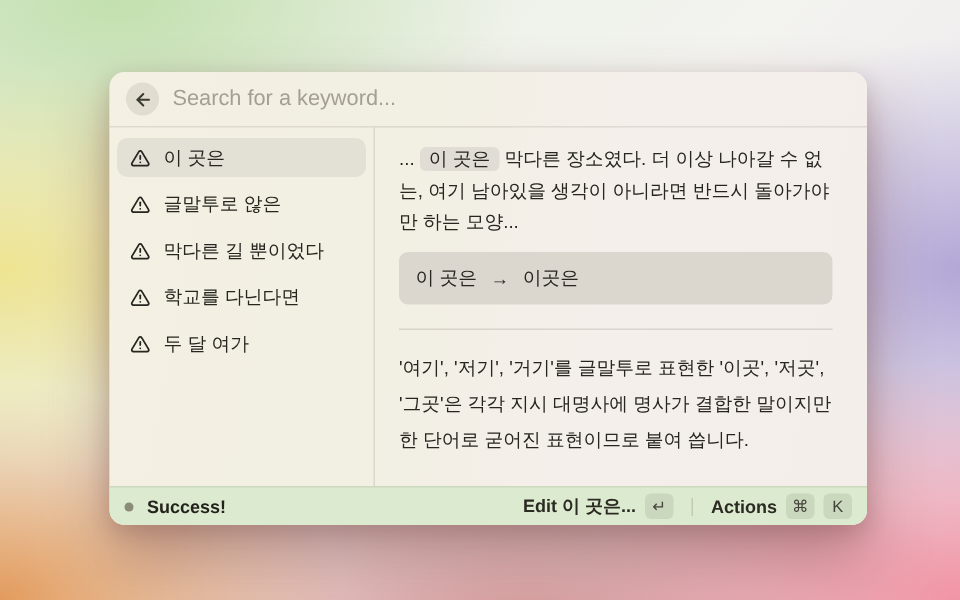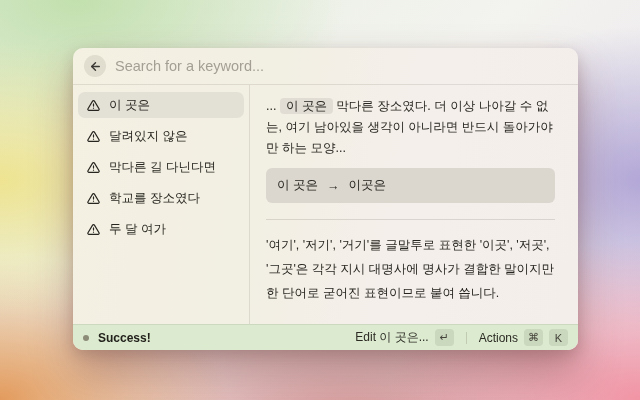--- a/index.html
+++ b/index.html
@@ -49,21 +49,21 @@
     display:flex; align-items:center; gap:9px; cursor:pointer; }
   .divider { border-top:1px solid rgba(70,60,45,0.15); margin-bottom:13px; }
   .explanation { line-height:24px; word-break:break-word; }
   
   .status-bar { flex:none; height:26px; background:#dcebd0; border-top:1px solid rgba(70,60,45,0.1);
     display:flex; align-items:center; padding:0 10px; font-size:12px; color:#23221c; }
   .status-dot { width:6px; height:6px; border-radius:50%; background:#8b8b78; margin-right:9px; flex:none; }
   .status-text { font-weight:bold; }
   .right-group { margin-left:auto; display:flex; align-items:center; }
   .edit-btn, .actions-btn { display:flex; align-items:center; gap:6px; cursor:pointer; }
-  .bar-label { font-weight:normal; color:#2b2a23; }
+  .bar-label { font-weight:bold; color:#2b2a23; }
   .keycap { background:rgba(45,45,25,0.1); border-radius:4px; height:17px; min-width:19px;
     padding:0 3px; display:flex; align-items:center; justify-content:center;
     font-size:11px; color:#45443c; }
   .vsep { width:1px; height:12px; background:rgba(70,60,45,0.18); margin:0 12px; }
 </style>
 </head>
 <body>
 
 <div class="window">
 
@@ -93,41 +93,41 @@
         <span class="side-label">이 곳은</span>
       </div>
       <div class="side-item">
         <span class="warn-icon">
           <svg viewBox="0 0 24 24" fill="none" stroke="#26251f" stroke-width="2.2" stroke-linecap="round" stroke-linejoin="round">
               <path d="M10.29 3.86L1.82 18a2 2 0 0 0 1.71 3h16.94a2 2 0 0 0 1.71-3L13.71 3.86a2 2 0 0 0-3.42 0z"></path>
               <line x1="12" y1="9" x2="12" y2="13"></line>
               <line x1="12" y1="17" x2="12.01" y2="17"></line>
             </svg>
         </span>
-        <span class="side-label">달려있지 않은</span>
+        <span class="side-label">글말투로 않은</span>
       </div>
       <div class="side-item">
         <span class="warn-icon">
           <svg viewBox="0 0 24 24" fill="none" stroke="#26251f" stroke-width="2.2" stroke-linecap="round" stroke-linejoin="round">
               <path d="M10.29 3.86L1.82 18a2 2 0 0 0 1.71 3h16.94a2 2 0 0 0 1.71-3L13.71 3.86a2 2 0 0 0-3.42 0z"></path>
               <line x1="12" y1="9" x2="12" y2="13"></line>
               <line x1="12" y1="17" x2="12.01" y2="17"></line>
             </svg>
         </span>
-        <span class="side-label">막다른 길 다닌다면</span>
+        <span class="side-label">막다른 길 뿐이었다</span>
       </div>
       <div class="side-item">
         <span class="warn-icon">
           <svg viewBox="0 0 24 24" fill="none" stroke="#26251f" stroke-width="2.2" stroke-linecap="round" stroke-linejoin="round">
               <path d="M10.29 3.86L1.82 18a2 2 0 0 0 1.71 3h16.94a2 2 0 0 0 1.71-3L13.71 3.86a2 2 0 0 0-3.42 0z"></path>
               <line x1="12" y1="9" x2="12" y2="13"></line>
               <line x1="12" y1="17" x2="12.01" y2="17"></line>
             </svg>
         </span>
-        <span class="side-label">학교를 장소였다</span>
+        <span class="side-label">학교를 다닌다면</span>
       </div>
       <div class="side-item">
         <span class="warn-icon">
           <svg viewBox="0 0 24 24" fill="none" stroke="#26251f" stroke-width="2.2" stroke-linecap="round" stroke-linejoin="round">
               <path d="M10.29 3.86L1.82 18a2 2 0 0 0 1.71 3h16.94a2 2 0 0 0 1.71-3L13.71 3.86a2 2 0 0 0-3.42 0z"></path>
               <line x1="12" y1="9" x2="12" y2="13"></line>
               <line x1="12" y1="17" x2="12.01" y2="17"></line>
             </svg>
         </span>
         <span class="side-label">두 달 여가</span>

